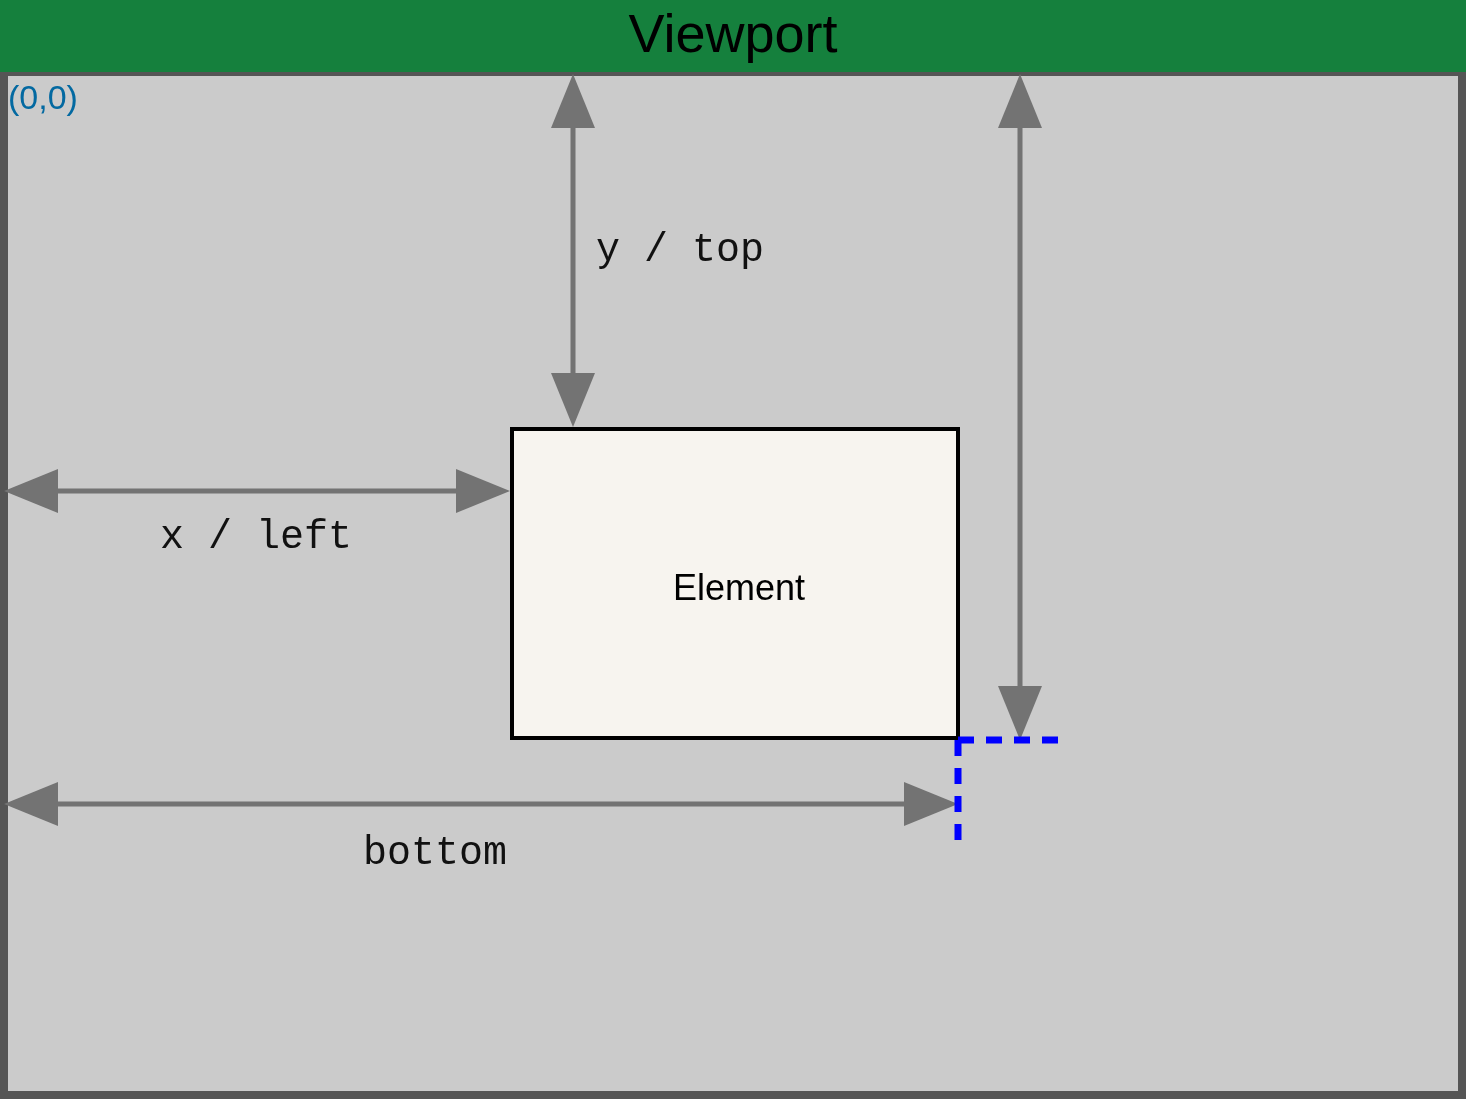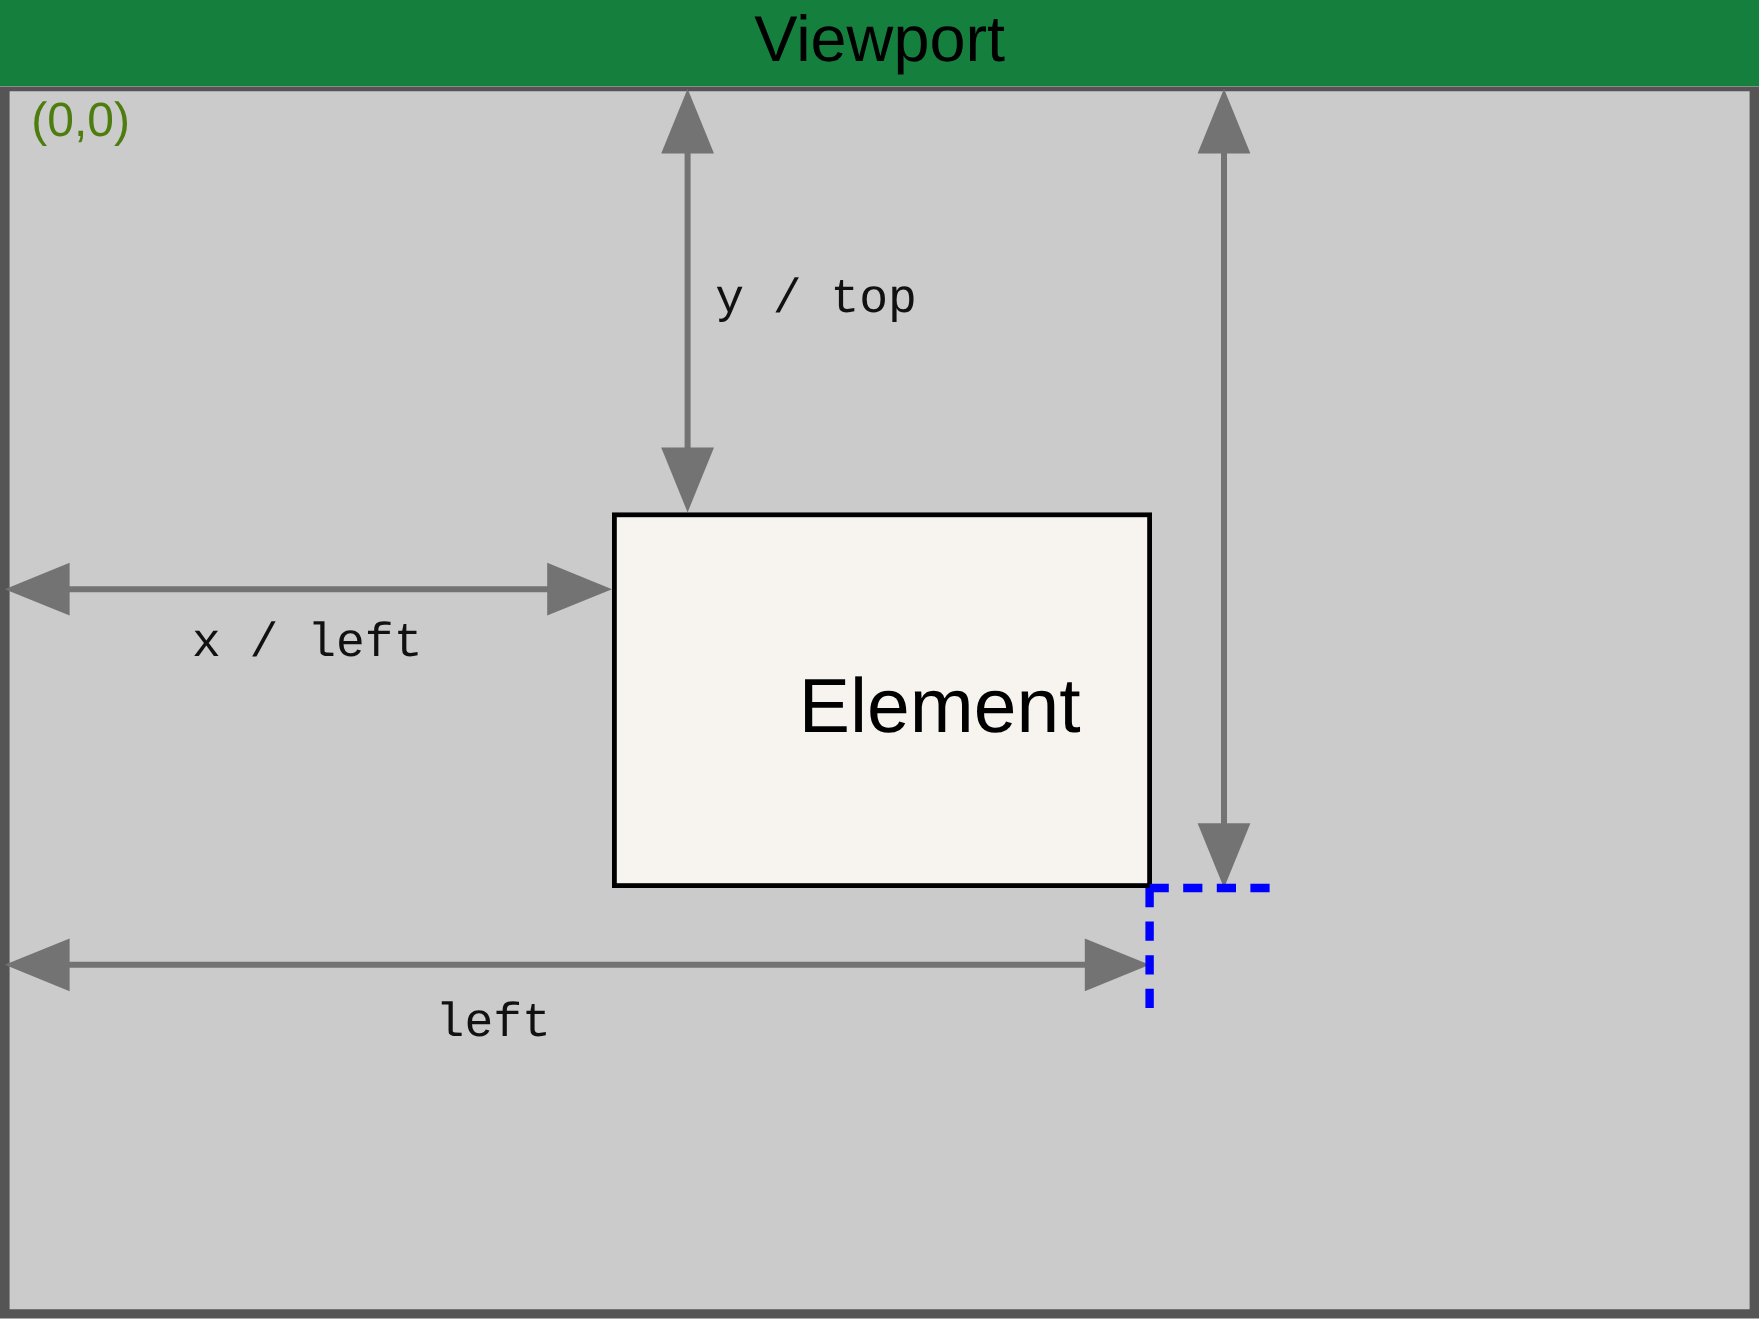--- a/index.html
+++ b/index.html
@@ -47,25 +47,25 @@
     top: 72px;
     width: 1466px;
     height: 1027px;
     box-sizing: border-box;
     border: 8px solid #555555;
     border-top-width: 4px;
     background: #cbcbcb;
   }
   .origin-label {
     position: absolute;
-    left: 26px;
+    left: 8px;
     top: 78px;
     font-family: "Liberation Sans", sans-serif;
-    font-size: 40px;
-    color: #4d7c0f;
+    font-size: 34px;
+    color: #0369a1;
     white-space: nowrap;
   }
   
   .element-box {
     position: absolute;
     left: 510px;
     top: 427px;
     width: 450px;
     height: 313px;
     box-sizing: border-box;
@@ -75,24 +75,23 @@
   .element-label {
     position: absolute;
     left: 0;
     top: 0;
     width: 450px;
     height: 313px;
     display: flex;
     align-items: center;
     justify-content: center;
     font-family: "Liberation Sans", sans-serif;
-    font-size: 64px;
+    font-size: 36px;
     color: #000000;
     white-space: nowrap;
-    padding-left: 44px;
   }
   
   .arrow-layer {
     position: absolute;
     left: 0;
     top: 0;
     width: 1466px;
     height: 1099px;
     pointer-events: none;
   }
@@ -156,15 +155,15 @@
       <line x1="958" y1="740" x2="1058" y2="740" stroke="#0000ff" stroke-width="7" stroke-dasharray="16,12"></line>
       <line x1="958" y1="740" x2="958" y2="843" stroke="#0000ff" stroke-width="7" stroke-dasharray="16,12"></line>
     </g>
   </svg>
 
   <div class="measure-label lbl-ytop">y / top</div>
 
   <div class="measure-label lbl-xleft">x / left</div>
 
 
-  <div class="measure-label lbl-right">left</div>
+  <div class="measure-label lbl-right">bottom</div>
 
 </div>
 
 </body></html>

